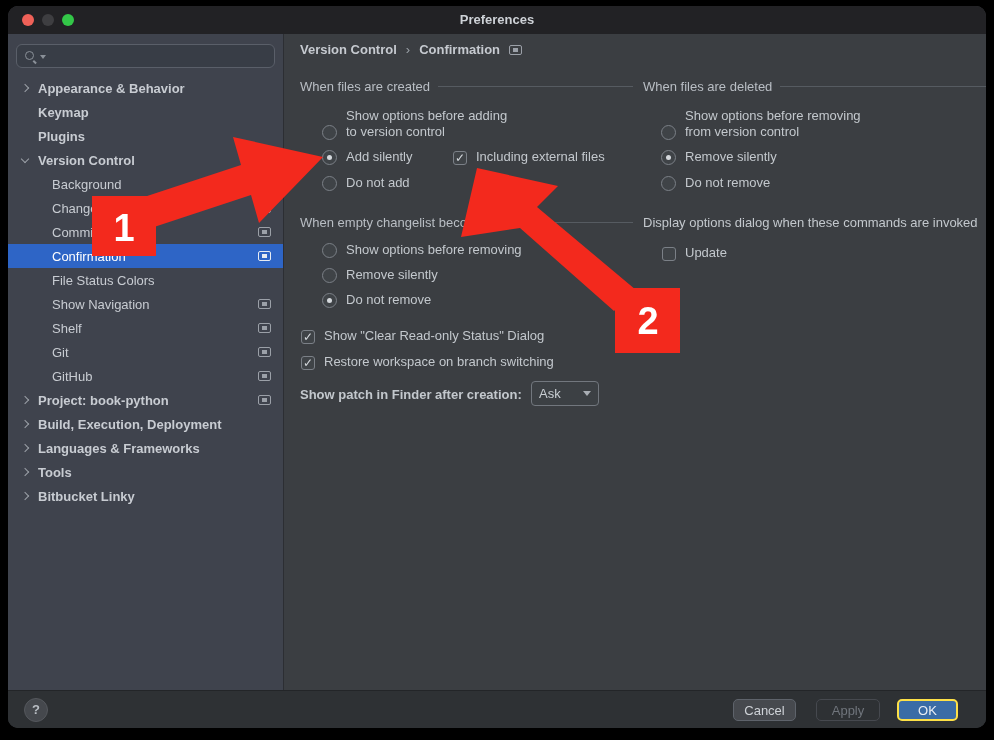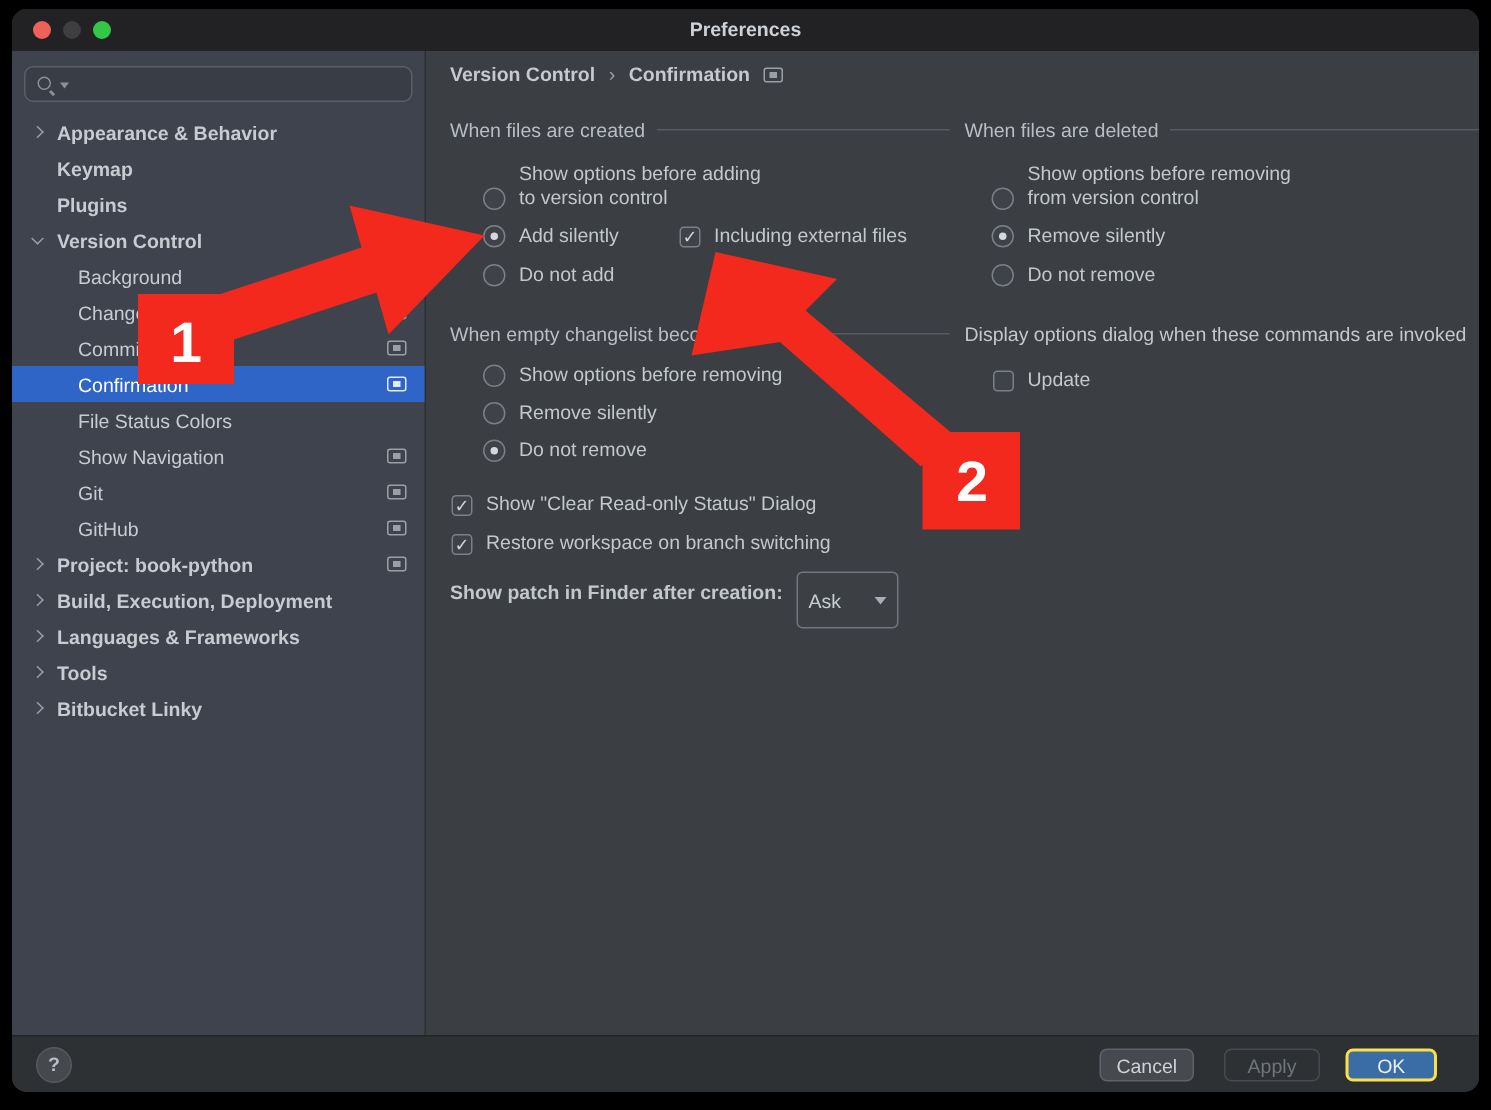--- a/index.html
+++ b/index.html
@@ -190,20 +190,25 @@
           <span class="tlabel">File Status Colors</span>
 
         </div>
 
         <div class="trow lvl1 chev-none has-icon">
           <span class="chevbox"></span>
           <span class="tlabel">Show Navigation</span>
           <span class="screen-icon"></span>
         </div>
 
+        <div class="trow lvl1 chev-none has-icon">
+          <span class="chevbox"></span>
+          <span class="tlabel">Shelf</span>
+          <span class="screen-icon"></span>
+        </div>
 
         <div class="trow lvl1 chev-none has-icon">
           <span class="chevbox"></span>
           <span class="tlabel">Git</span>
           <span class="screen-icon"></span>
         </div>
 
         <div class="trow lvl1 chev-none has-icon">
           <span class="chevbox"></span>
           <span class="tlabel">GitHub</span>
@@ -303,21 +308,21 @@
     <div class="opt" style="left:17px; top:294px;">
       <span class="cb on"></span>
       <span class="opt-label">Show "Clear Read-only Status" Dialog</span>
     </div>
     <div class="opt" style="left:17px; top:320px;">
       <span class="cb on"></span>
       <span class="opt-label">Restore workspace on branch switching</span>
     </div>
 
     <div class="plain-label" style="left:16px; top:353px;font-weight:bold;">Show patch in Finder after creation:</div>
-    <div class="dd" style="left:247px; top:347px; width:68px; height:38px;">
+    <div class="dd" style="left:247px; top:347px; width:68px; height:25px;">
       <span>Ask</span>
       <span class="ddcaret"></span>
     </div>
 
     <div class="sect" style="left:359px; top:45px; width:343px;">
       <span>When files are deleted</span>
         <span class="hline"></span>
     </div>
     <div class="opt" style="left:377px; top:74px;">
       <span class="radio"></span>

